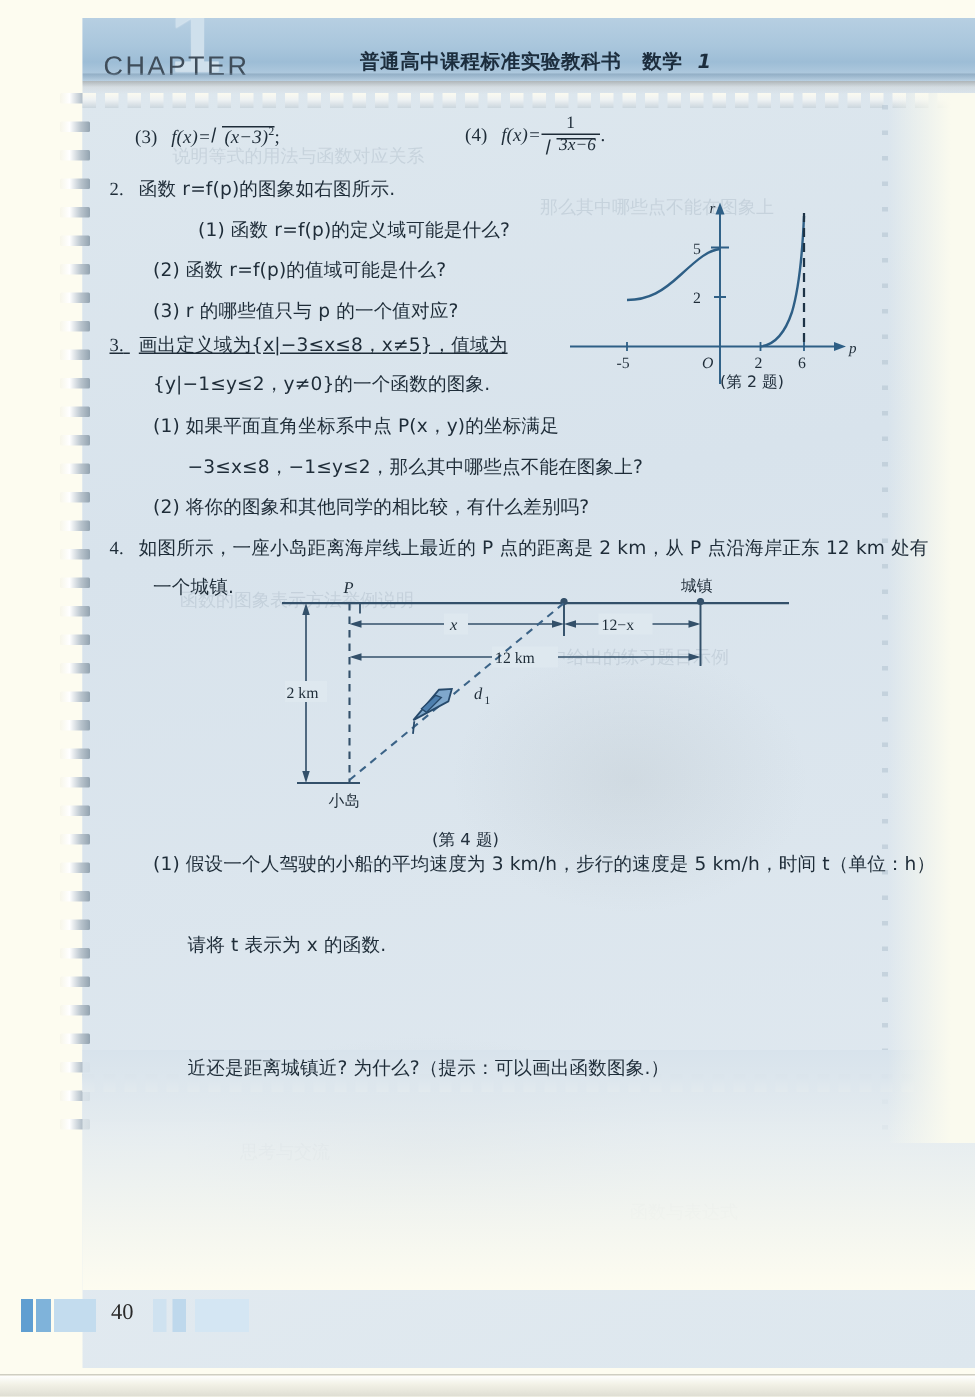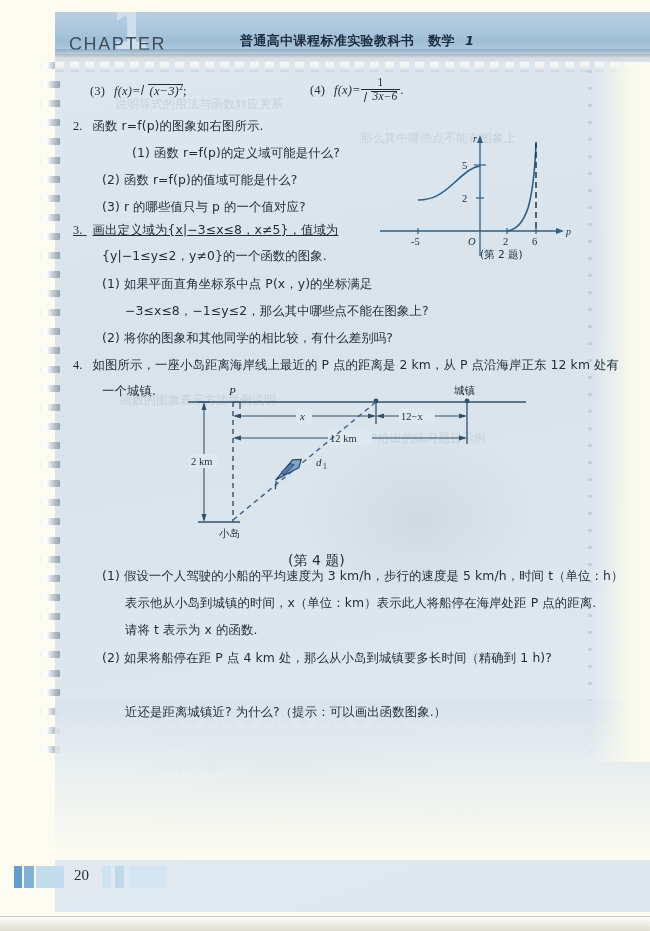--- a/index.html
+++ b/index.html
@@ -122,21 +122,21 @@
   .frac .den{display:block;padding:0 3px;border-top:1.1px solid #1e2c38;}
   .sup{font-size:8px;vertical-align:super;}
 
   
   .fig2{position:absolute;left:378px;top:128px;width:200px;height:135px;}
   .fig2cap{position:absolute;left:480px;top:248px;font-size:10.5px;color:#23313e;
     font-family:"DejaVu Sans","Liberation Sans",sans-serif;}
 
   
   .fig4{position:absolute;left:188px;top:382px;width:340px;height:170px;}
-  .fig4cap{position:absolute;left:288px;top:552px;font-size:14px;color:#23313e;
+  .fig4cap{position:absolute;left:288px;top:552px;font-size:11px;color:#23313e;
     font-family:"DejaVu Sans","Liberation Sans",sans-serif;text-align:center;}
 
   
   .footer{position:absolute;left:0;top:866px;width:650px;height:40px;}
   .fblk{position:absolute;top:0;height:22px;}
   .pageno{
     position:absolute;left:74px;top:1px;font-size:15px;color:#2b2b2b;
     font-family:"Liberation Serif",serif;
   }
   .bottom-edge{
@@ -385,23 +385,21 @@
     <div class="tx cn" style="left:70px;top:253px;">−3≤x≤8，−1≤y≤2，那么其中哪些点不能在图象上?</div>
     <div class="tx cn" style="left:47px;top:280px;">(2) 将你的图象和其他同学的相比较，有什么差别吗?</div>
 
     <div class="tx cn" style="left:18px;top:307px;">
       <span class="mt">4.</span>
       <span style="margin-left:6px;">如图所示，一座小岛距离海岸线上最近的 P 点的距离是 2 km，从 P 点沿海岸正东 12 km 处有</span>
     </div>
     <div class="tx cn" style="left:47px;top:333px;">一个城镇.</div>
 
     <div class="tx cn" style="left:47px;top:518px;">(1) 假设一个人驾驶的小船的平均速度为 3 km/h，步行的速度是 5 km/h，时间 t（单位：h）</div>
-    <div class="tx cn" style="left:70px;top:545px;">表示他从小岛到城镇的时间，x（单位：km）表示此人将船停在海岸处距 P 点的距离.</div>
     <div class="tx cn" style="left:70px;top:572px;">请将 t 表示为 x 的函数.</div>
-    <div class="tx cn" style="left:47px;top:600px;">(2) 如果将船停在距 P 点 4 km 处，那么从小岛到城镇要多长时间（精确到 1 h)?</div>
     <div class="tx cn" style="left:70px;top:654px;">近还是距离城镇近? 为什么?（提示：可以画出函数图象.）</div>
   </div>
 
   <div class="fig2">
     <svg width="200" height="135" viewBox="0 0 200 135">
 
       <line x1="2" y1="103" x2="182" y2="103" stroke="#2e5f86" stroke-width="1.3"></line>
       <polygon points="186,103 178,100 178,106" fill="#2e5f86"></polygon>
 
       <line x1="102" y1="128" x2="102" y2="12" stroke="#2e5f86" stroke-width="1.3"></line>
@@ -486,19 +484,19 @@
       <text x="128" y="84" font-size="11" font-style="italic" fill="#1e2c38" font-family="Liberation Serif, serif" id="f4-d">d</text>
       <text x="135" y="87" font-size="7.5" fill="#1e2c38" font-family="Liberation Serif, serif" id="f4-dsub">1</text>
     </svg>
   </div>
   <div class="fig4cap">(第 4 题)</div>
 
   <div class="footer">
     <div class="fblk" style="left:14px;width:8px;background:#5f9ed1;"></div>
     <div class="fblk" style="left:24px;width:10px;background:#7fb3da;"></div>
     <div class="fblk" style="left:36px;width:28px;background:#c3dcee;"></div>
-    <div class="pageno">20</div>
+    <div class="pageno">40</div>
     <div class="fblk" style="left:102px;width:9px;background:#cfe2f0;"></div>
     <div class="fblk" style="left:115px;width:9px;background:#bed8ec;"></div>
     <div class="fblk" style="left:130px;width:36px;background:#d4e6f3;"></div>
   </div>
   <div class="bottom-edge"></div>
 </div>
 
 </body></html>

